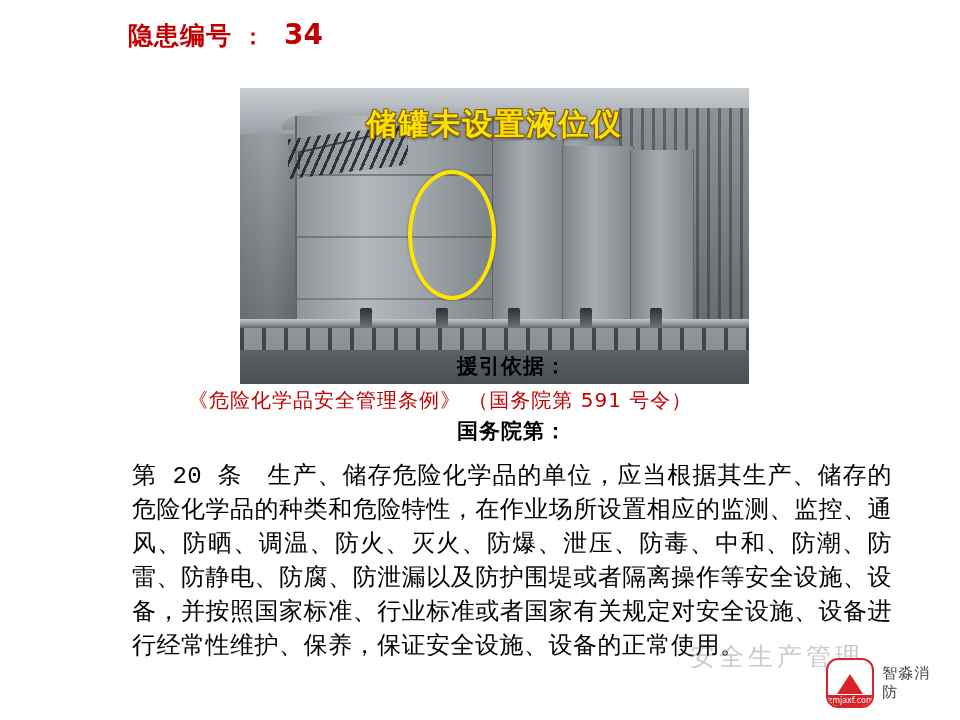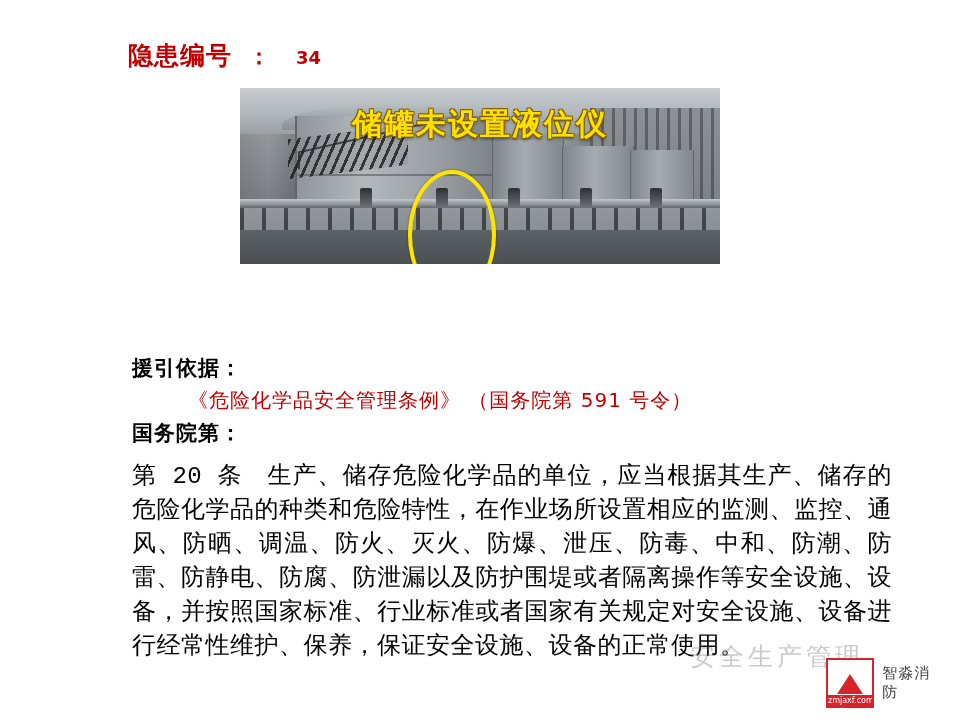--- a/index.html
+++ b/index.html
@@ -20,53 +20,53 @@
     height: 720px;
   }
 
   
   .header {
     position: absolute;
     left: 128px;
     top: 18px;
     display: flex;
     align-items: baseline;
-    gap: 16px;
+    gap: 10px;
   }
   .header-label {
     font-family: "DejaVu Sans", sans-serif;
     font-weight: bold;
     font-size: 25px;
     color: #c00000;
     letter-spacing: 1px;
   }
   .header-colon {
     font-family: "DejaVu Sans", sans-serif;
     font-weight: bold;
     font-size: 22px;
     color: #c00000;
   }
   .header-number {
     font-family: "DejaVu Sans", sans-serif;
     font-weight: bold;
-    font-size: 18px;
+    font-size: 28px;
     color: #c00000;
     margin-left: 10px;
-    margin-top: 29px;
   }
 
   
   .photo-wrap {
     position: absolute;
     left: 240px;
     top: 88px;
     width: 480px;
-    height: 176px;
+    height: 296px;
     overflow: hidden;
     background: #6e6e6e;
+    padding-left: 29px;
   }
   .photo {
     position: absolute;
     inset: 0;
     
     background:
       linear-gradient(180deg, rgba(255,255,255,0.10) 0%, rgba(0,0,0,0.35) 100%),
       linear-gradient(90deg,
         #8d9196 0%, #9aa0a4 6%, #7e8489 12%, #9ba1a6 18%,
         #868c91 26%, #a4aaae 34%, #7c8287 42%, #9ea4a9 50%,
@@ -196,25 +196,26 @@
 
   
   .body-text {
     position: absolute;
     left: 132px;
     top: 352px;
     width: 760px;
     color: #000000;
   }
   .lbl {
-    font-family: Liberation Sans, sans-serif;
+    font-family: Liberation Mono, monospace;
     font-weight: bold;
     font-size: 21px;
     line-height: 31px;
     letter-spacing: 1px;
+    text-align: center;
   }
   .citation {
     font-family: "DejaVu Sans", sans-serif;
     font-size: 20px;
     color: #c00000;
     line-height: 34px;
     margin-left: 56px;
     letter-spacing: 1px;
   }
   .clause {
@@ -244,21 +245,21 @@
     width: 118px;
     height: 62px;
     display: flex;
     align-items: center;
     gap: 8px;
   }
   .wm-badge {
     width: 46px;
     height: 46px;
     border: 2px solid #d9232a;
-    border-radius: 0;
+    border-radius: 12px;
     display: flex;
     flex-direction: column;
     align-items: center;
     justify-content: flex-end;
     overflow: hidden;
     background: #ffffff;
   }
   .wm-badge .mark {
     width: 0; height: 0;
     border-left: 13px solid transparent;

